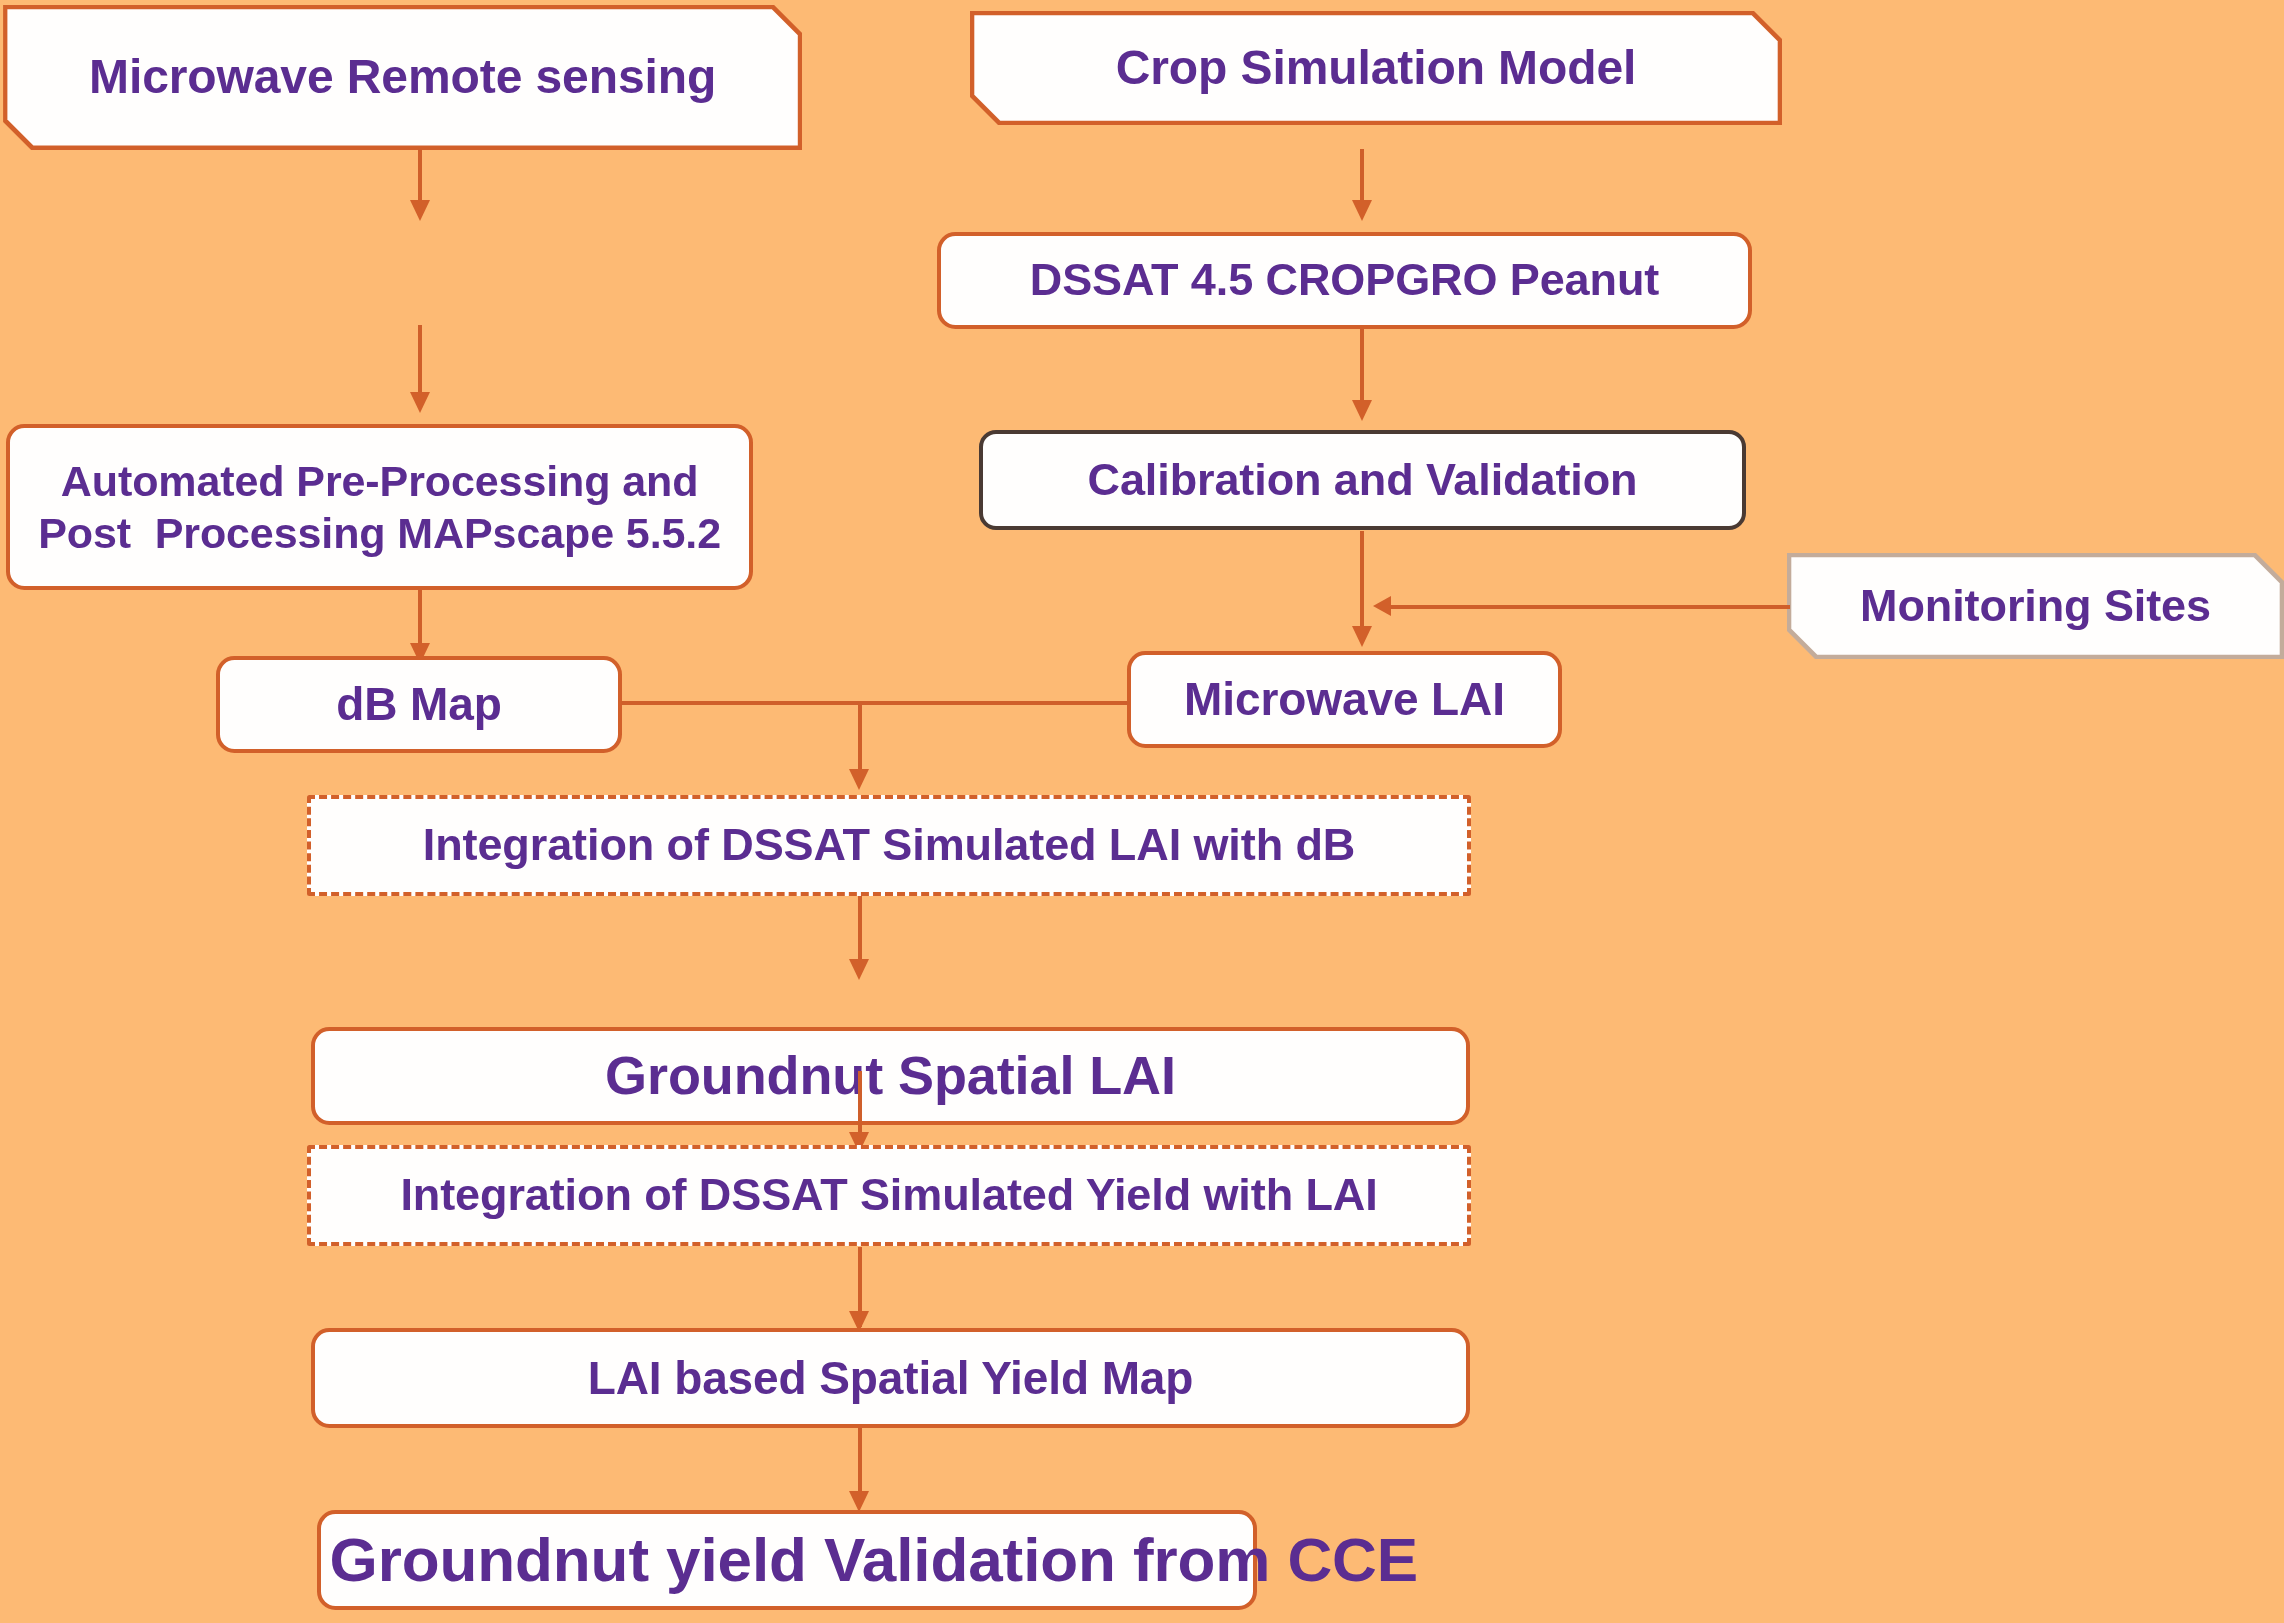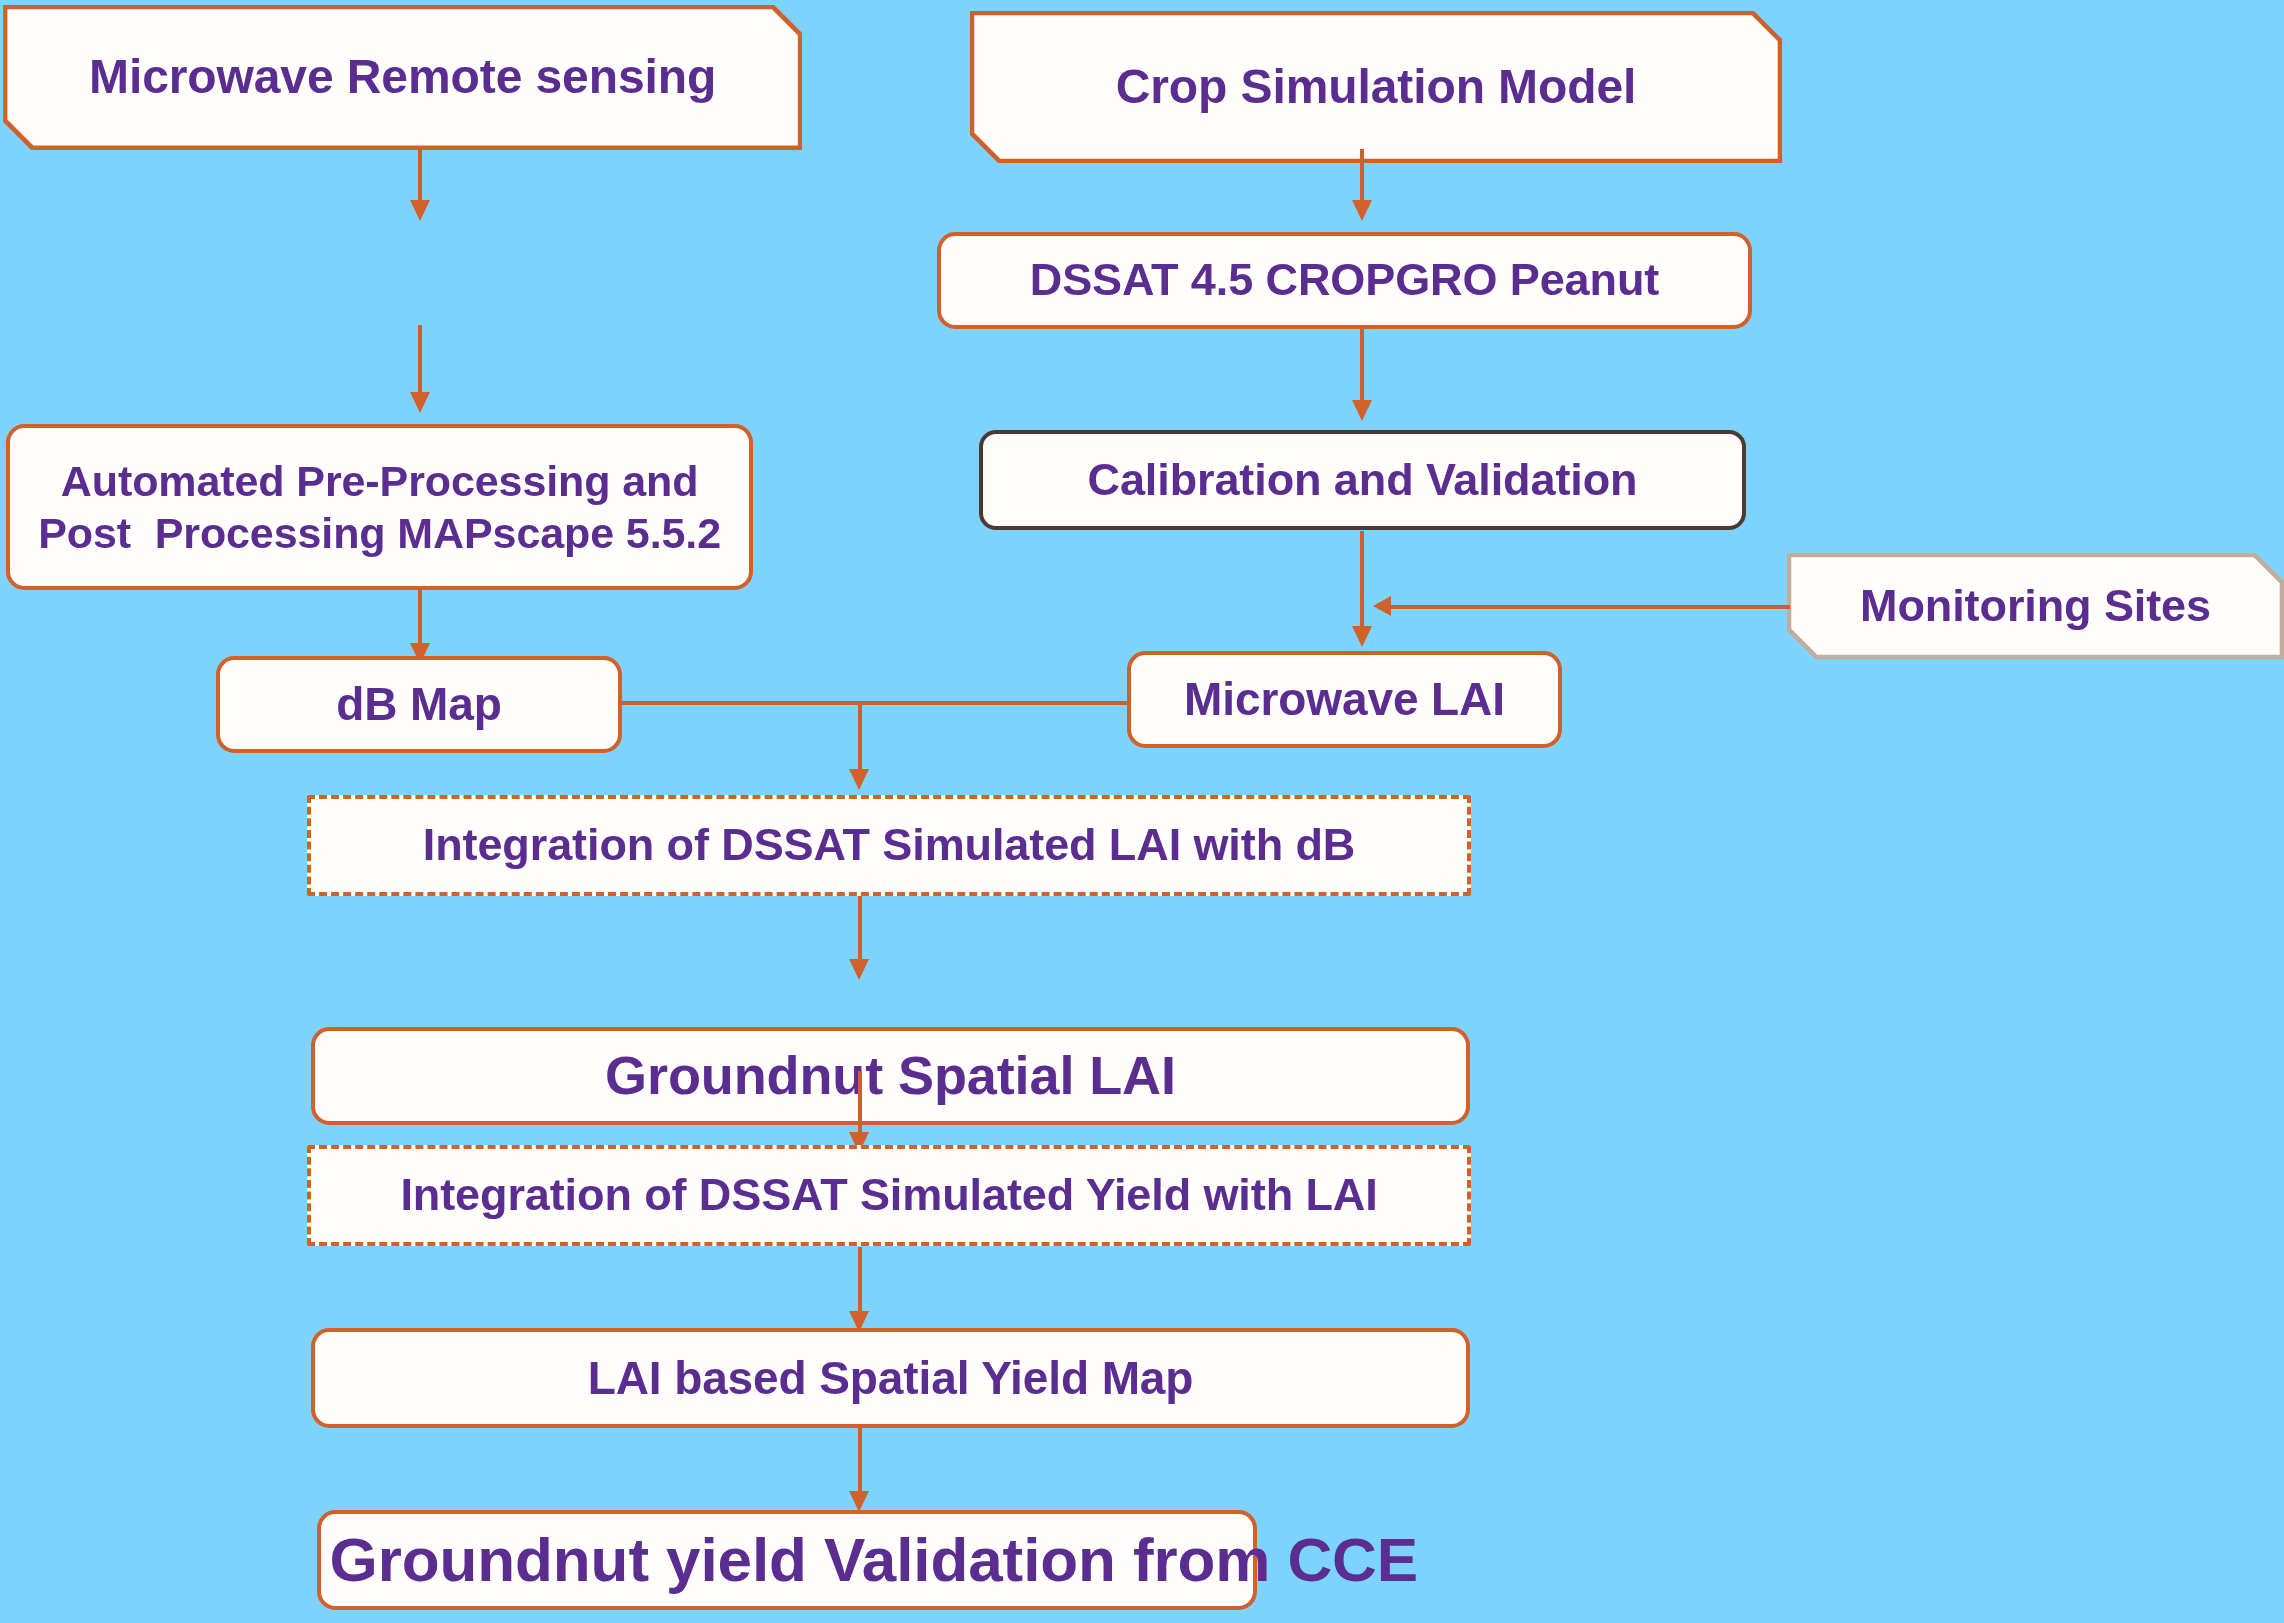--- a/index.html
+++ b/index.html
@@ -10,21 +10,21 @@
   }
   body {
     font-family: "Liberation Sans", sans-serif;
   }
 
   
   #flowchart {
     position: relative;
     width: 2284px;
     height: 1624px;
-    background: #7dd3fc;
+    background: #fdba74;
     overflow: hidden;
     transform-origin: 0 0;
   }
 
   
   .node {
     position: absolute;
     box-sizing: border-box;
     display: flex;
     align-items: center;
@@ -129,21 +129,21 @@
   <div class="arrowhead arrow-down" style="left:410px; top:392px;"></div>
 
   <div class="node rounded" style="left:6.1px; top:424px; width:747px; height:166px; font-size:43px;">
     <span class="node-label">Automated Pre-Processing and
 Post  Processing MAPscape 5.5.2</span>
   </div>
 
   <div class="conn vline" style="left:418px; top:590px; height:71px;"></div>
   <div class="arrowhead arrow-down" style="left:410px; top:643px;"></div>
 
-  <div class="node clipped" style="left:970px; top:11px; width:812px; height:152px; font-size:48px;">
+  <div class="node clipped" style="left:970px; top:11px; width:812px; height:114px; font-size:48px;">
     <span class="clip-fill"></span>
     <span class="clip-inner"></span>
     <span class="node-label">Crop Simulation Model</span>
   </div>
 
   <div class="conn vline" style="left:1360px; top:149px; height:65px;"></div>
   <div class="arrowhead arrow-down" style="left:1352px; top:200px;"></div>
 
   <div class="node rounded" style="left:937px; top:232px; width:815px; height:97px; font-size:45px;">
     <span class="node-label">DSSAT 4.5 CROPGRO Peanut</span>

